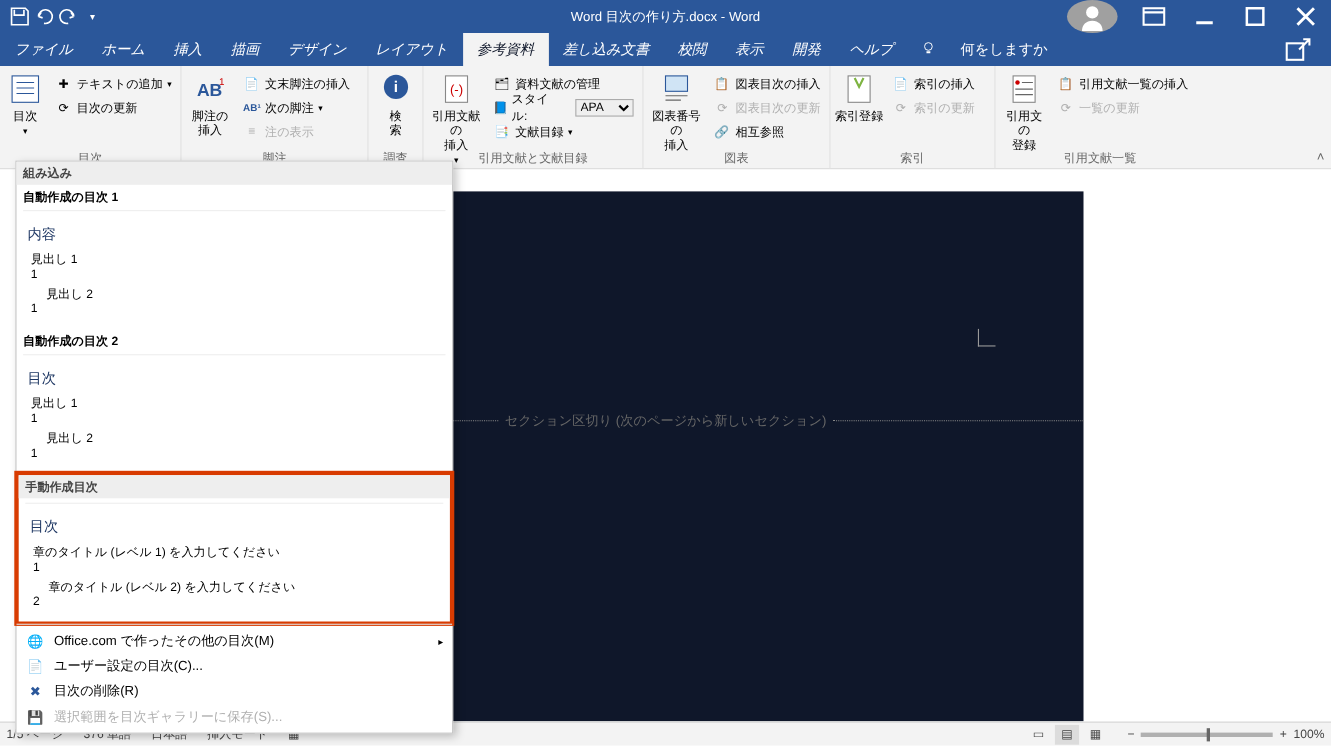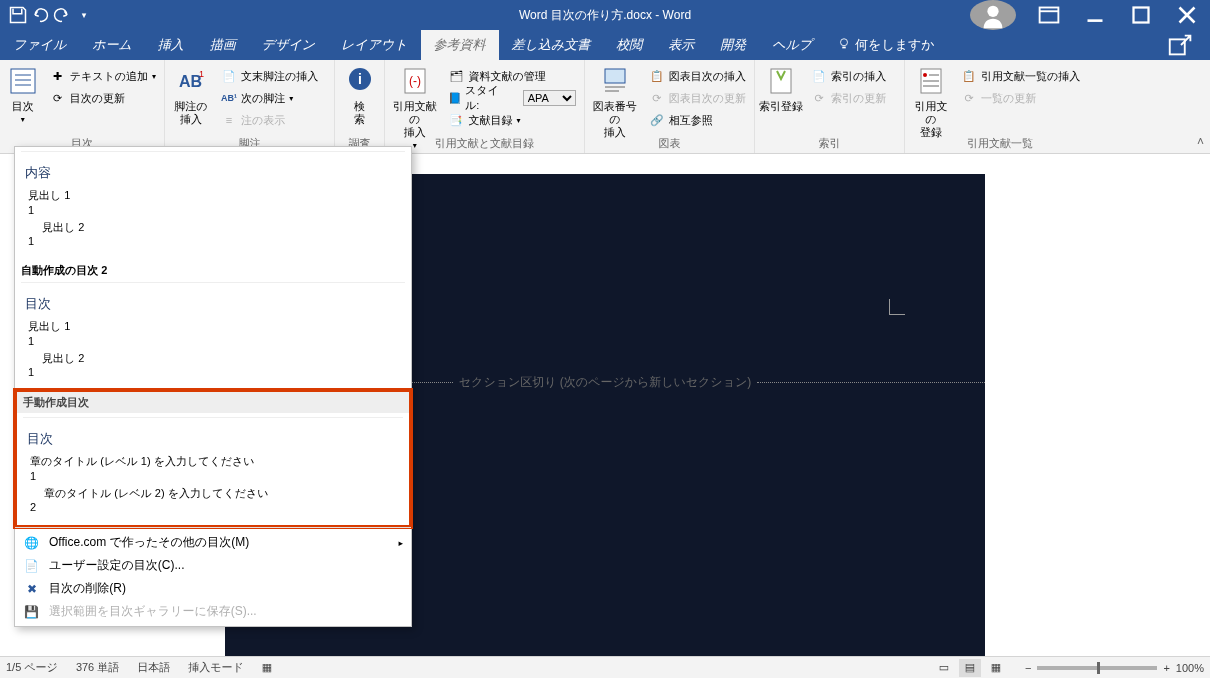--- a/index.html
+++ b/index.html
@@ -8,22 +8,22 @@
 .titlebar { height: 30px; background: #2b579a; color: #fff; display: flex; align-items: center; font-size: 12px; position: relative; }
 .titlebar .qat { display: flex; gap: 2px; padding-left: 8px; align-items: center; }
 .titlebar .qat span { width: 20px; height: 20px; display: flex; align-items: center; justify-content: center; font-size: 14px; cursor: pointer; }
 .titlebar .title { position: absolute; left: 50%; transform: translateX(-50%); }
 .titlebar .wincontrols { margin-left: auto; display: flex; align-items: center; gap: 0; }
 .titlebar .wincontrols span { width: 46px; height: 30px; display: flex; align-items: center; justify-content: center; font-size: 14px; cursor: pointer; }
 .titlebar .account { width: 28px; height: 22px; border-radius: 50%; background: #a0a0a0; display: flex; align-items: center; justify-content: center; margin-right: 10px; }
 
 .menubar { height: 30px; background: #2b579a; color: #fff; display: flex; align-items: stretch; font-size: 13px; }
 .menubar .tab { padding: 0 13px; display: flex; align-items: center; cursor: pointer; font-style: italic; }
-.menubar .tab.active { background: #f3f3f3; color: #737373; }
-.menubar .tellme { display: flex; align-items: center; padding: 0 12px; gap: 4px; }
+.menubar .tab.active { background: #f3f3f3; color: #0f172a; }
+.menubar .tellme { display: flex; align-items: center; padding: 0 12px; gap: 22px; }
 .menubar .share { margin-left: auto; padding: 0 14px; display: flex; align-items: center; font-size: 16px;}
 
 .ribbon { height: 94px; background: #f3f3f3; border-bottom: 1px solid #d4d4d4; display: flex; position: relative; }
 .ribbon-group { border-right: 1px solid #e1e1e1; display: flex; flex-direction: column; padding: 3px 4px 0; position: relative; }
 .ribbon-group .grouplabel { position: absolute; bottom: 2px; left: 0; right: 0; text-align: center; font-size: 11px; color: #666; }
 .ribbon-group .body { display: flex; flex: 1; gap: 4px; }
 .large-btn { display: flex; flex-direction: column; align-items: center; justify-content: flex-start; width: 44px; padding-top: 2px; cursor: pointer; font-size: 11px; text-align: center; line-height: 13px; }
 .large-btn .ic { width: 32px; height: 32px; display: flex; align-items: center; justify-content: center; margin-bottom: 3px; }
 .small-btn { display: flex; align-items: center; gap: 4px; font-size: 11px; height: 22px; padding: 0 4px; cursor: pointer; white-space: nowrap; }
 .small-btn .ic { width: 16px; height: 16px; display: flex; align-items: center; justify-content: center; flex-shrink: 0; }
@@ -354,22 +354,24 @@
     <div class="corner-mark"></div>
     <div class="section-break">
       <div class="line"></div>
       <div class="label">セクション区切り (次のページから新しいセクション)</div>
       <div class="line"></div>
     </div>
   </div>
 </div>
 
 <div class="toc-gallery">
+  <div class="section-head">組み込み</div>
 
   <div class="item">
+    <div class="iname">自動作成の目次 1</div>
     <div class="preview">
       <div class="ptitle">内容</div>
       <div class="entry">
           <span class="etext">見出し 1</span>
           <span class="dots"></span>
           <span class="epage">1</span>
         </div>
       <div class="entry lvl2">
           <span class="etext">見出し 2</span>
           <span class="dots" style="border:none"></span>

